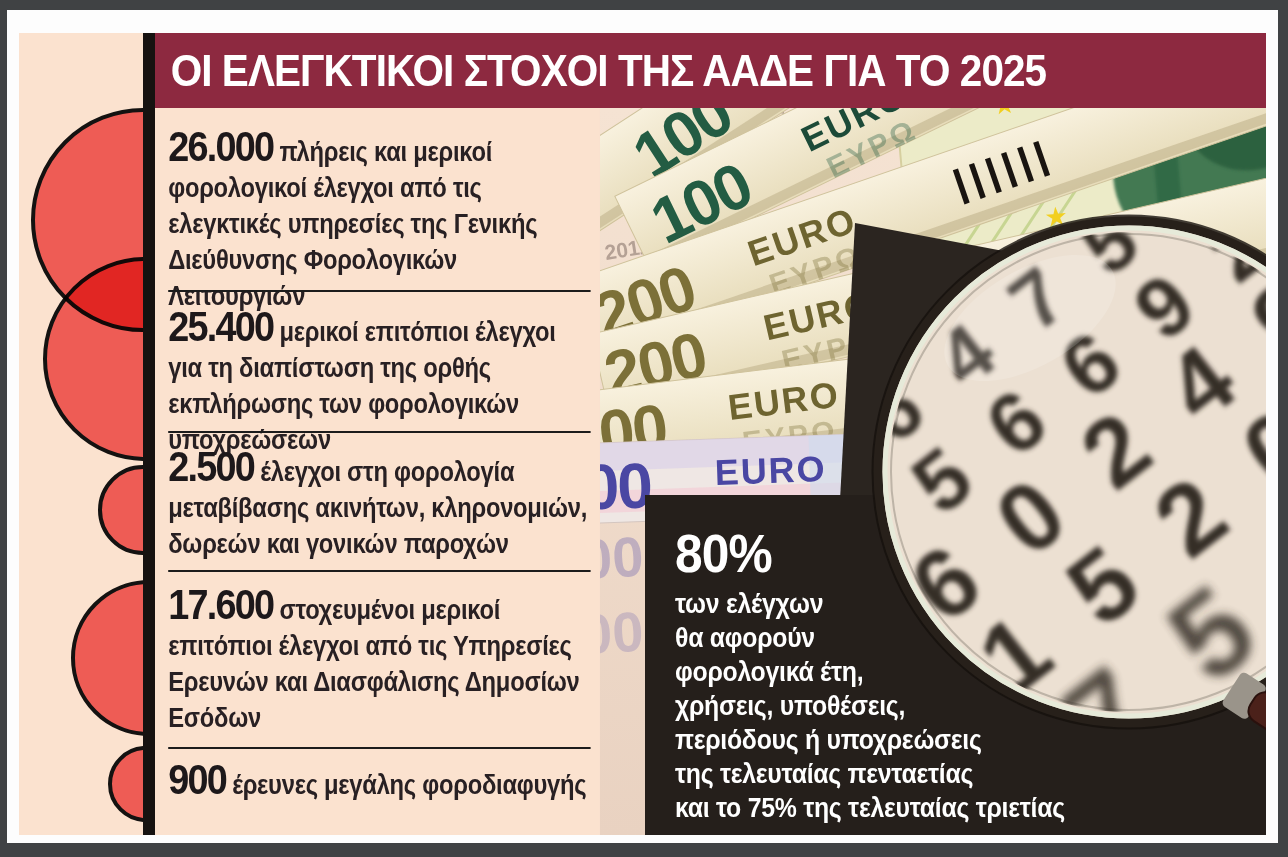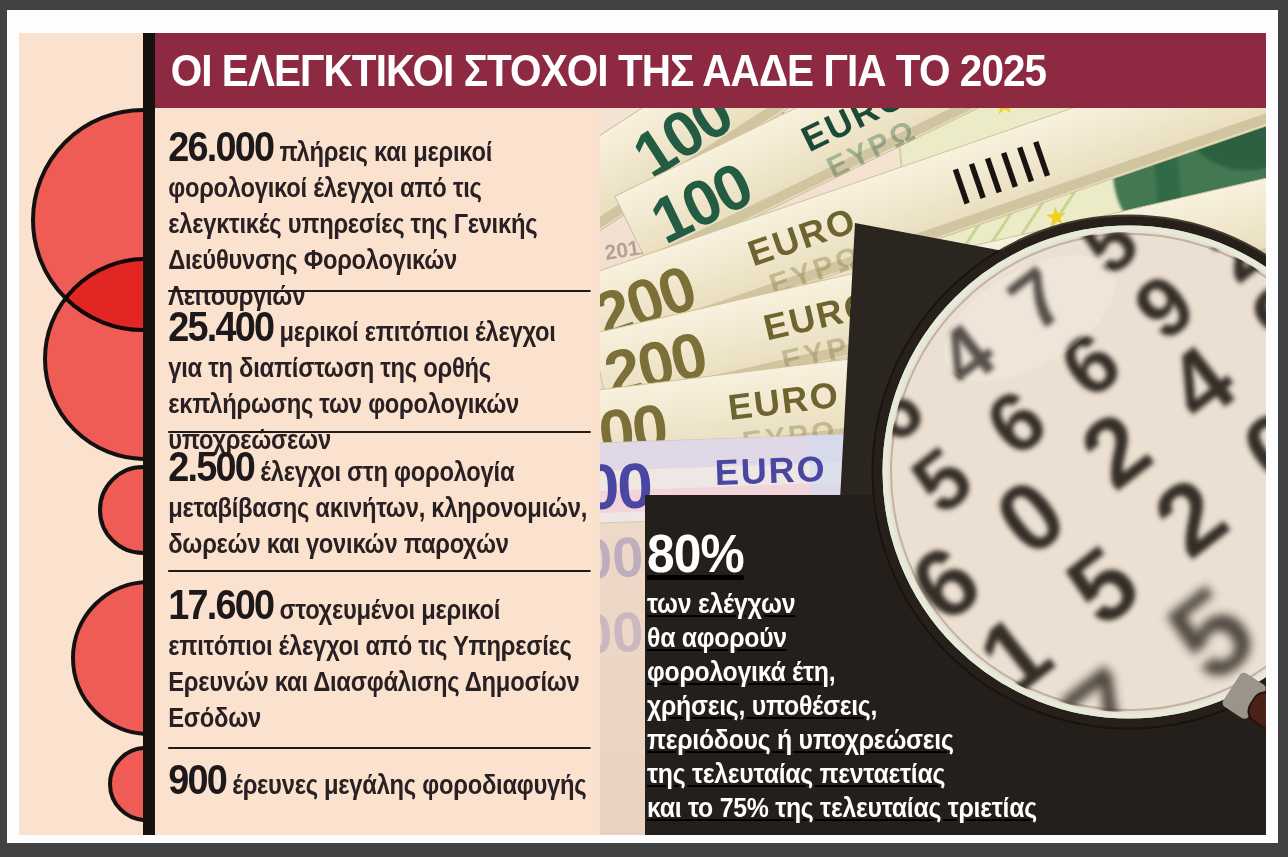--- a/index.html
+++ b/index.html
@@ -16,21 +16,21 @@
   .header-title{display:inline-block;padding-left:17px;color:#ffffff;font-size:44px;font-weight:bold;letter-spacing:-1px;white-space:nowrap;transform:scaleX(.92);transform-origin:0 50%;}
 
   .stats-col{position:absolute;left:136px;top:75px;width:505px;height:727px;background:#fbe2cf;transform:scaleX(.88);transform-origin:0 0;}
   .stat{position:absolute;left:15px;width:482px;line-height:33px;color:#282023;}
   .stat-num{font-size:43px;font-weight:bold;letter-spacing:-2px;color:#1d181a;margin-right:7px;}
   .stat-text{font-size:27px;font-weight:bold;letter-spacing:-0.3px;}
   .rule{position:absolute;left:15px;width:480px;height:2px;background:#1c1c1c;}
 
   .photo{position:absolute;left:581px;top:75px;}
 
-  .hl{position:absolute;left:598px;top:462px;width:600px;padding:30px 0 0 30px;background:transparent;text-decoration:underline;}
+  .hl{position:absolute;left:626px;top:462px;width:600px;padding:30px 0 0 30px;background:transparent;}
   .hl-inner{transform:scaleX(.92);transform-origin:0 0;width:600px;color:#ffffff;}
   .hl-num{font-size:54px;font-weight:bold;line-height:56px;letter-spacing:-1px;margin-bottom:6px;}
   .hl-line{font-size:27px;font-weight:bold;line-height:34px;letter-spacing:-0.3px;}
 </style>
 </head>
 <body>
 
 <div class="canvas">
  <div class="margin">
   <div class="content">

